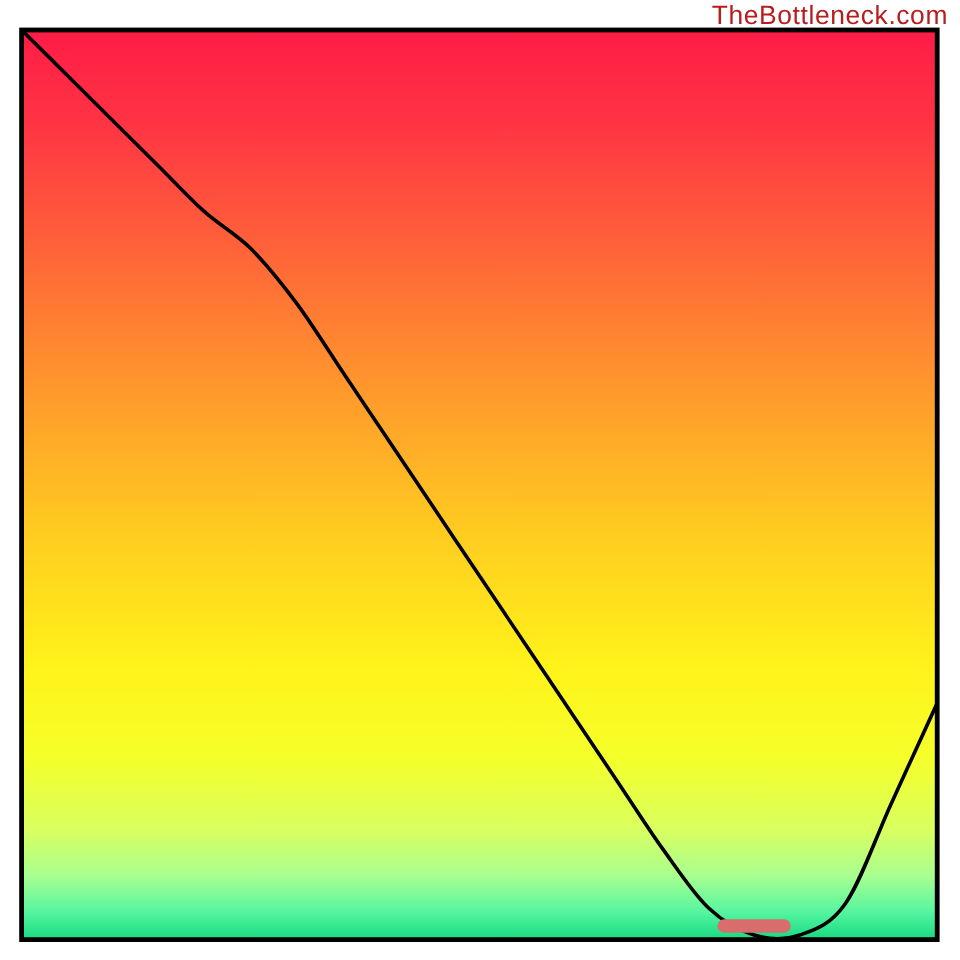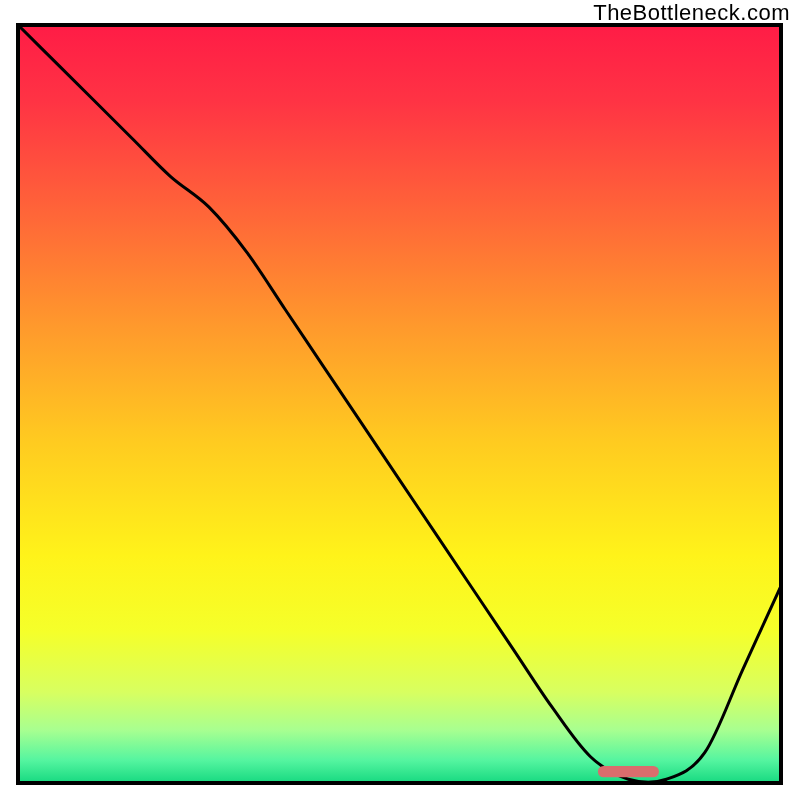--- a/index.html
+++ b/index.html
@@ -15,21 +15,21 @@
     position: relative;
     width: 800px;
     height: 800px;
   }
   .watermark {
     position: absolute;
     top: 0;
     right: 10px;
     font-size: 22px;
     font-weight: 500;
-    color: #000000;
+    color: #b91c1c;
     letter-spacing: 0.5px;
     z-index: 10;
     user-select: none;
   }
   svg {
     position: absolute;
     top: 0;
     left: 0;
   }
 </style>

